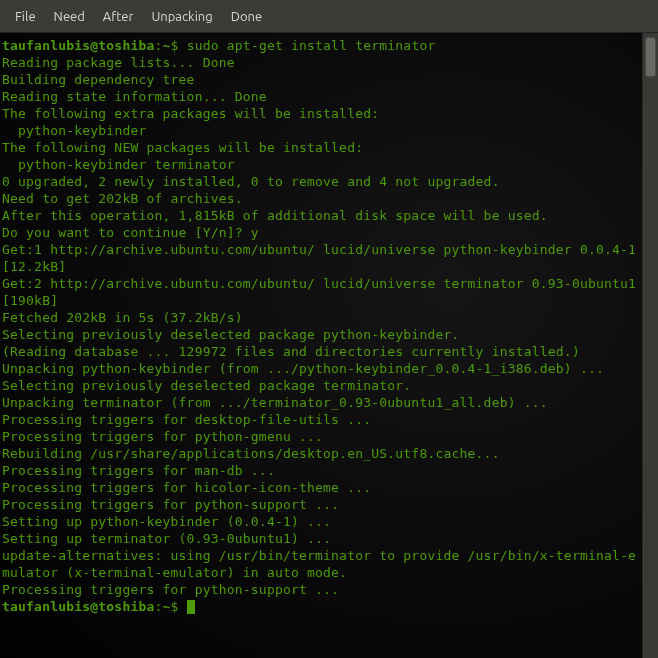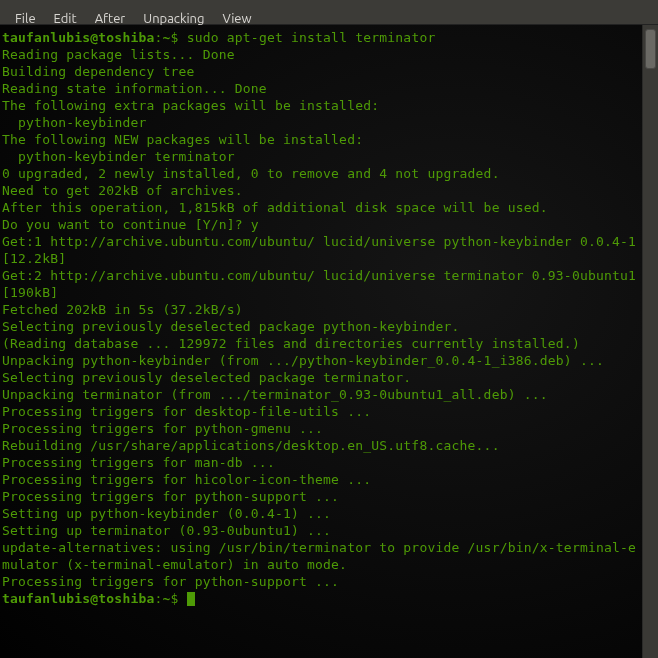--- a/index.html
+++ b/index.html
@@ -9,21 +9,22 @@
     background: #2b2b2b;
     font-family: "DejaVu Sans Mono", "Liberation Mono", monospace;
     font-size: 13px;
     overflow: hidden;
     position: relative;
   }
   .menubar {
     background: #3c3b37;
     height: 25px;
     display: flex;
-    padding: 8px 6px;
+    align-items: center;
+    padding: 16px 6px;
     border-bottom: 1px solid #222;
   }
   .menu-item {
     color: #d8d6d2;
     font-family: "Ubuntu", "DejaVu Sans", sans-serif;
     font-size: 13px;
     padding: 3px 9px;
     cursor: pointer;
   }
   .terminal-wrap {
@@ -67,24 +68,24 @@
     background: #6a6964;
     border-radius: 3px;
     border: 1px solid #4a4946;
   }
 </style>
 </head>
 <body>
 
 <div class="menubar">
   <div class="menu-item">File</div>
-  <div class="menu-item">Edit</div>
+  <div class="menu-item">Need</div>
   <div class="menu-item">After</div>
   <div class="menu-item">Unpacking</div>
-  <div class="menu-item">View</div>
+  <div class="menu-item">Done</div>
 </div>
 
 <div class="terminal-wrap">
   <div class="terminal" id="term"><div class="line"><span><span class="prompt-user">taufanlubis@toshiba</span>:<span class="prompt-path">~</span>$ </span><span class="cmd">sudo apt-get install terminator</span></div><div class="line">Reading package lists... Done</div><div class="line">Building dependency tree       </div><div class="line">Reading state information... Done</div><div class="line">The following extra packages will be installed:</div><div class="line">  python-keybinder</div><div class="line">The following NEW packages will be installed:</div><div class="line">  python-keybinder terminator</div><div class="line">0 upgraded, 2 newly installed, 0 to remove and 4 not upgraded.</div><div class="line">Need to get 202kB of archives.</div><div class="line">After this operation, 1,815kB of additional disk space will be used.</div><div class="line">Do you want to continue [Y/n]? y</div><div class="line">Get:1 http://archive.ubuntu.com/ubuntu/ lucid/universe python-keybinder 0.0.4-1 [12.2kB]</div><div class="line">Get:2 http://archive.ubuntu.com/ubuntu/ lucid/universe terminator 0.93-0ubuntu1 [190kB]</div><div class="line">Fetched 202kB in 5s (37.2kB/s)</div><div class="line">Selecting previously deselected package python-keybinder.</div><div class="line">(Reading database ... 129972 files and directories currently installed.)</div><div class="line">Unpacking python-keybinder (from .../python-keybinder_0.0.4-1_i386.deb) ...</div><div class="line">Selecting previously deselected package terminator.</div><div class="line">Unpacking terminator (from .../terminator_0.93-0ubuntu1_all.deb) ...</div><div class="line">Processing triggers for desktop-file-utils ...</div><div class="line">Processing triggers for python-gmenu ...</div><div class="line">Rebuilding /usr/share/applications/desktop.en_US.utf8.cache...</div><div class="line">Processing triggers for man-db ...</div><div class="line">Processing triggers for hicolor-icon-theme ...</div><div class="line">Processing triggers for python-support ...</div><div class="line">Setting up python-keybinder (0.0.4-1) ...</div><div class="line"></div><div class="line">Setting up terminator (0.93-0ubuntu1) ...</div><div class="line">update-alternatives: using /usr/bin/terminator to provide /usr/bin/x-terminal-emulator (x-terminal-emulator) in auto mode.</div><div class="line"></div><div class="line">Processing triggers for python-support ...</div><div class="line"><span><span class="prompt-user">taufanlubis@toshiba</span>:<span class="prompt-path">~</span>$ </span><span class="cursor"></span></div></div>
   <div class="scrollbar">
     <div class="scroll-thumb"></div>
   </div>
 </div>
 
 </body></html>

